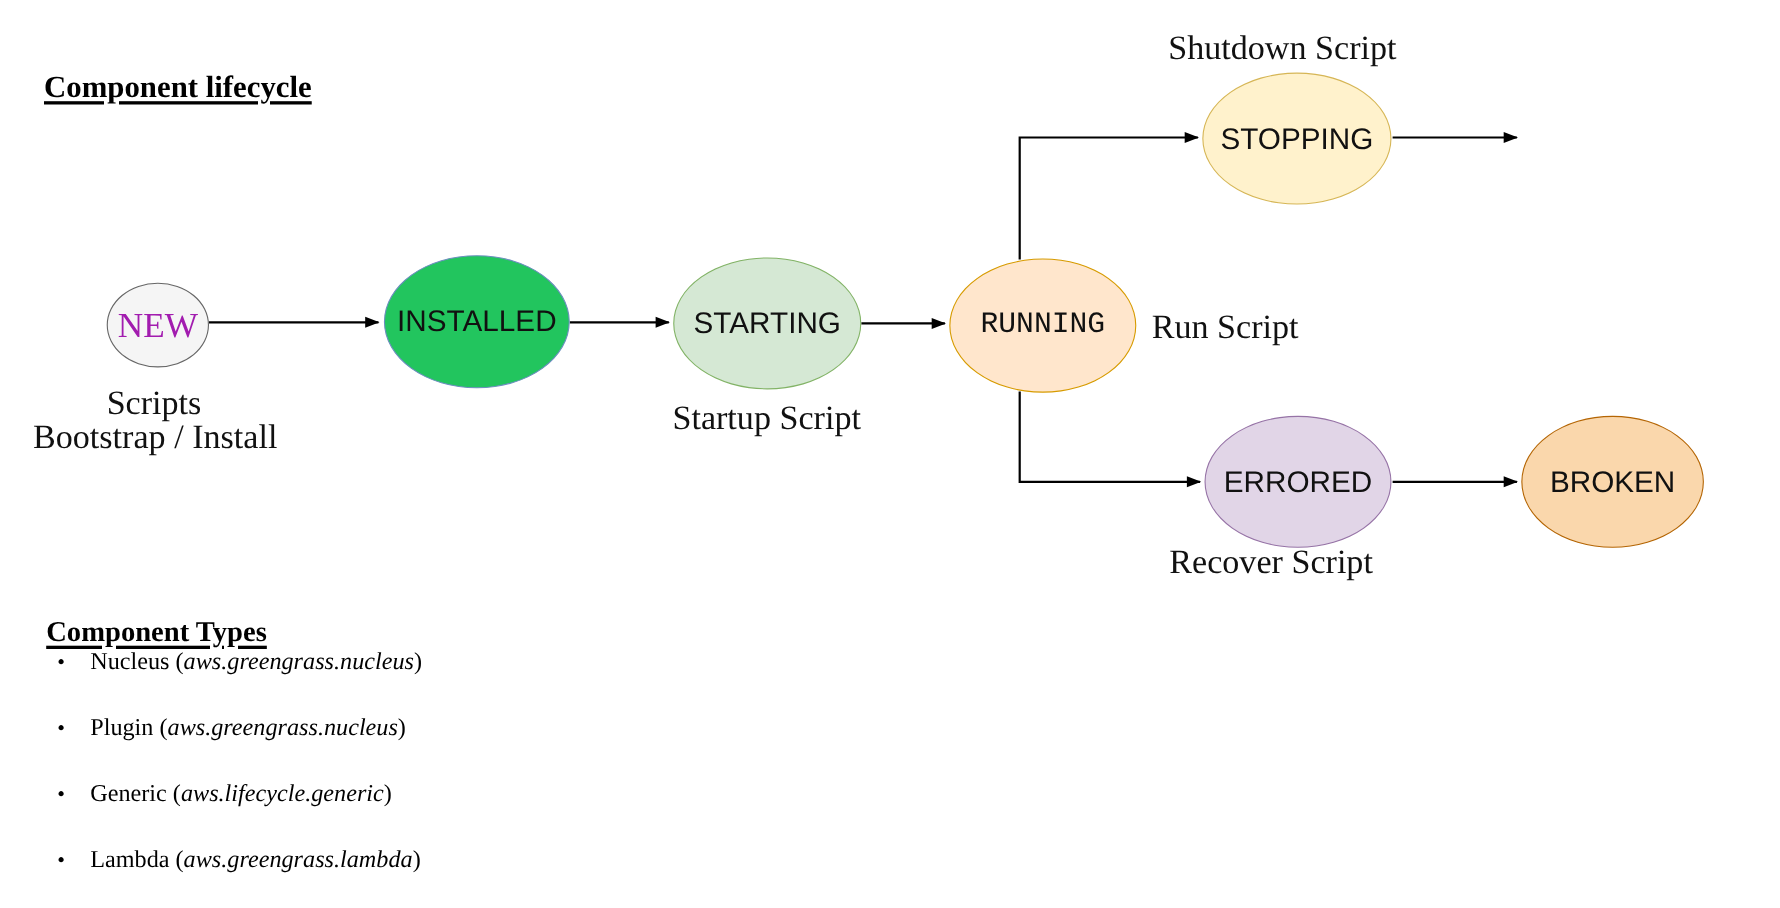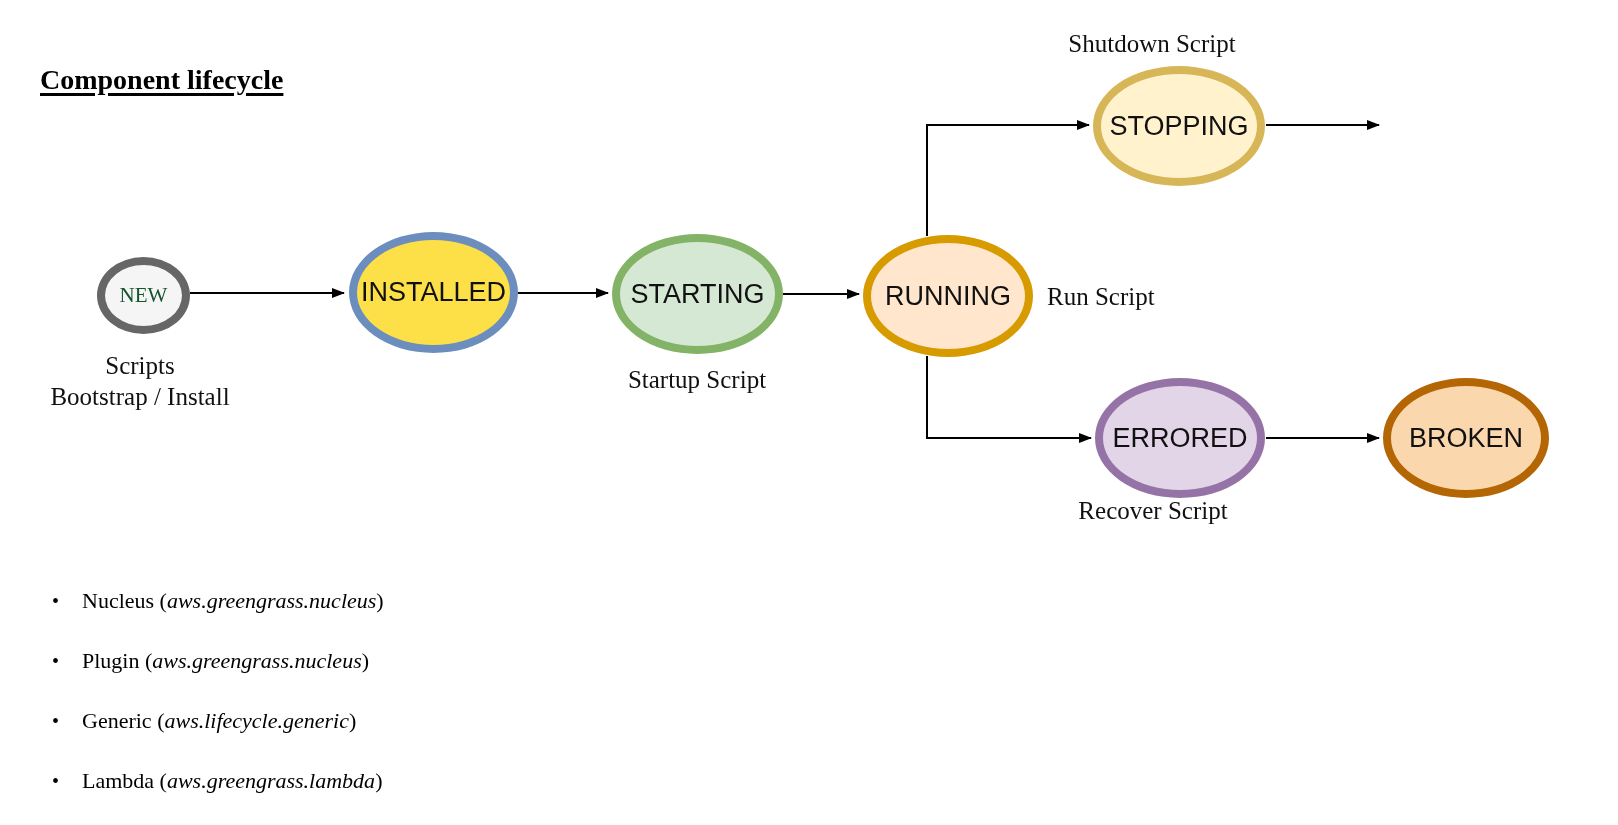--- a/index.html
+++ b/index.html
@@ -20,34 +20,34 @@
     text-underline-offset:4px;
     white-space:nowrap;
     margin-top:32px;
   }
   #lifecycle-title{left:40px;top:32px;font-size:28px;}
   #types-title{left:42px;top:528px;font-size:26px;}
 
   .state{
     position:absolute;
     border-radius:50%;
-    border:8px solid #6d28d9;
+    border:1px solid #6d28d9;
     display:flex;align-items:center;justify-content:center;
     box-sizing:border-box;
     font-family:"Liberation Sans", sans-serif;
     font-size:27px;
     color:#111;
     white-space:nowrap;
   }
-  .state.serif-label{font-family:"Liberation Serif", serif;font-size:21px;color:#14532d;}
+  .state.serif-label{font-family:"Liberation Serif", serif;font-size:32px;color:#a21caf;}
 
   .annotation{
     position:absolute;
     font-family:"Liberation Serif", serif;
-    font-size:25px;
+    font-size:31px;
     color:#111;
     text-align:center;
     line-height:31px;
     white-space:nowrap;
   }
 
   svg.edges{position:absolute;left:0;top:0;pointer-events:none;}
 
   #types-list{
     position:absolute;
@@ -82,31 +82,31 @@
       <polyline points="927,356 927,438 1091,438" marker-end="url(#arw)"></polyline>
       <line x1="1266" y1="438" x2="1379" y2="438" marker-end="url(#arw)"></line>
     </g>
   </svg>
 
   <div class="state serif-label" style="left: 97px; top: 257px; width: 93px; height: 77px; background-color: rgb(245, 245, 245); border-color: rgb(102, 102, 102);">
     <span>NEW</span>
 
   </div>
 
-  <div class="state" style="left: 349px; top: 232px; width: 169px; height: 121px; background-color: #fde047; border-color: rgb(108, 142, 191);">
+  <div class="state" style="left: 349px; top: 232px; width: 169px; height: 121px; background-color: #22c55e; border-color: rgb(108, 142, 191);">
     <span>INSTALLED</span>
 
   </div>
 
   <div class="state" style="left: 612px; top: 234px; width: 171px; height: 120px; background-color: rgb(213, 232, 212); border-color: rgb(130, 179, 102);">
     <span>STARTING</span>
 
   </div>
 
-  <div class="state" style="left: 863px; top: 235px; width: 170px; height: 122px; background-color: rgb(255, 230, 204); border-color: rgb(215, 155, 0);">
+  <div class="state" style="left: 863px; top: 235px; width: 170px; height: 122px; background-color: rgb(255, 230, 204); border-color: rgb(215, 155, 0); font-family: Liberation Mono, monospace;">
     <span>RUNNING</span>
 
   </div>
 
   <div class="state" style="left: 1093px; top: 66px; width: 172px; height: 120px; background-color: rgb(255, 242, 204); border-color: rgb(214, 182, 86);">
     <span>STOPPING</span>
 
   </div>
 
 
@@ -126,20 +126,21 @@
   </div>
 
   <div class="annotation" style="left:607px;top:364px;width:180px;">Startup Script</div>
 
   <div class="annotation" style="left:1047px;top:281px;text-align:left;">Run Script</div>
 
   <div class="annotation" style="left:1062px;top:28px;width:180px;">Shutdown Script</div>
 
   <div class="annotation" style="left:1063px;top:495px;width:180px;">Recover Script</div>
 
+  <div id="types-title" class="heading">Component Types</div>
 
   <div id="types-list">
     <div class="type-item">
       <span class="type-bullet">•</span>
       <span>Nucleus</span>
       <span>&nbsp;</span>
       <span>(</span>
         <span class="type-code">aws.greengrass.nucleus</span>
         <span>)</span>
     </div>

